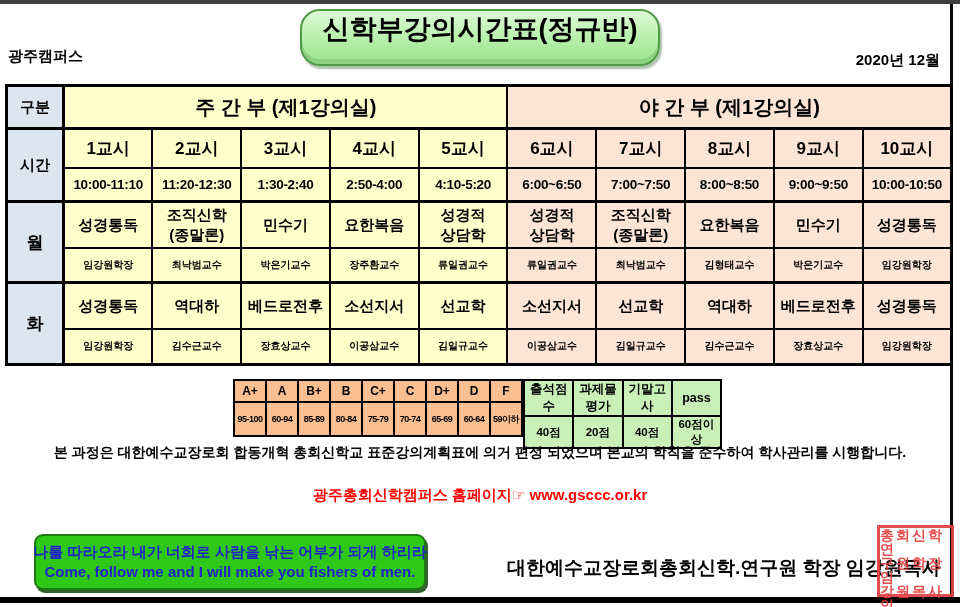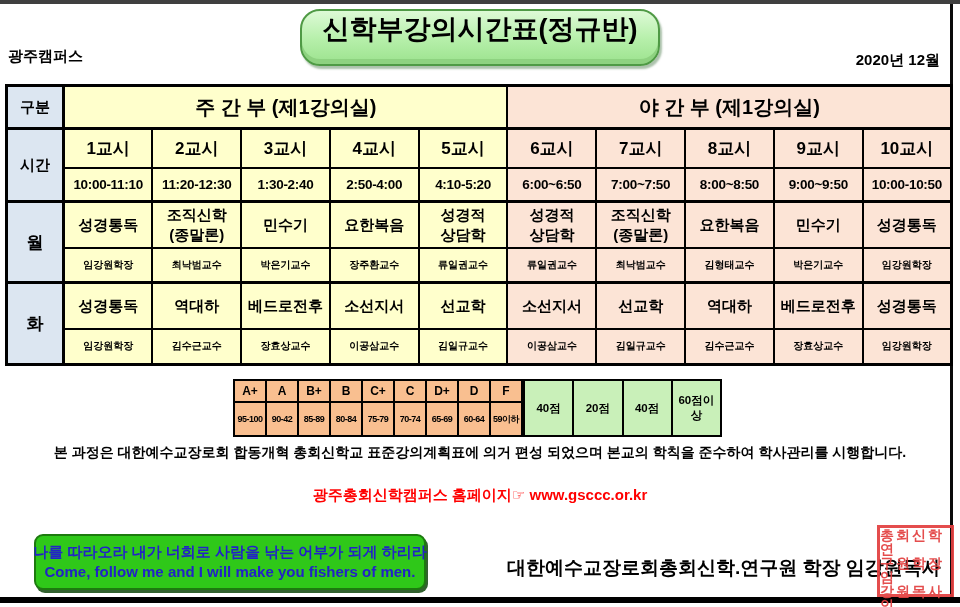--- a/index.html
+++ b/index.html
@@ -188,35 +188,41 @@
         <td class="gGrade">B+</td>
         <td class="gGrade">B</td>
         <td class="gGrade">C+</td>
         <td class="gGrade">C</td>
         <td class="gGrade">D+</td>
         <td class="gGrade">D</td>
         <td class="gGrade">F</td>
       </tr>
       <tr style="height: 29px; margin-top: 44px;">
         <td class="gRange">95-100</td>
-        <td class="gRange">90-42</td>
+        <td class="gRange">60-94</td>
         <td class="gRange">85-89</td>
         <td class="gRange">80-84</td>
         <td class="gRange">75-79</td>
         <td class="gRange">70-74</td>
         <td class="gRange">65-69</td>
         <td class="gRange">60-64</td>
         <td class="gRange">59이하</td>
       </tr>
     </tbody>
 </table>
 
 <table class="score-table">
   <tbody>
       <tr style="height: 29px;">
+        <td class="sHead">출석점수</td>
+        <td class="sHead">과제물평가</td>
+        <td class="sHead">기말고사</td>
+        <td class="sHead">pass</td>
+      </tr>
+      <tr style="height: 29px;">
         <td class="sVal">40점</td>
         <td class="sVal">20점</td>
         <td class="sVal">40점</td>
         <td class="sVal">60점이상</td>
       </tr>
     </tbody>
 </table>
 
 <div class="policy">본 과정은 대한예수교장로회 합동개혁 총회신학교 표준강의계획표에 의거 편성 되었으며 본교의 학칙을 준수하여 학사관리를 시행합니다.</div>
 <div class="homepage">광주총회신학캠퍼스  홈페이지☞ www.gsccc.or.kr</div>

